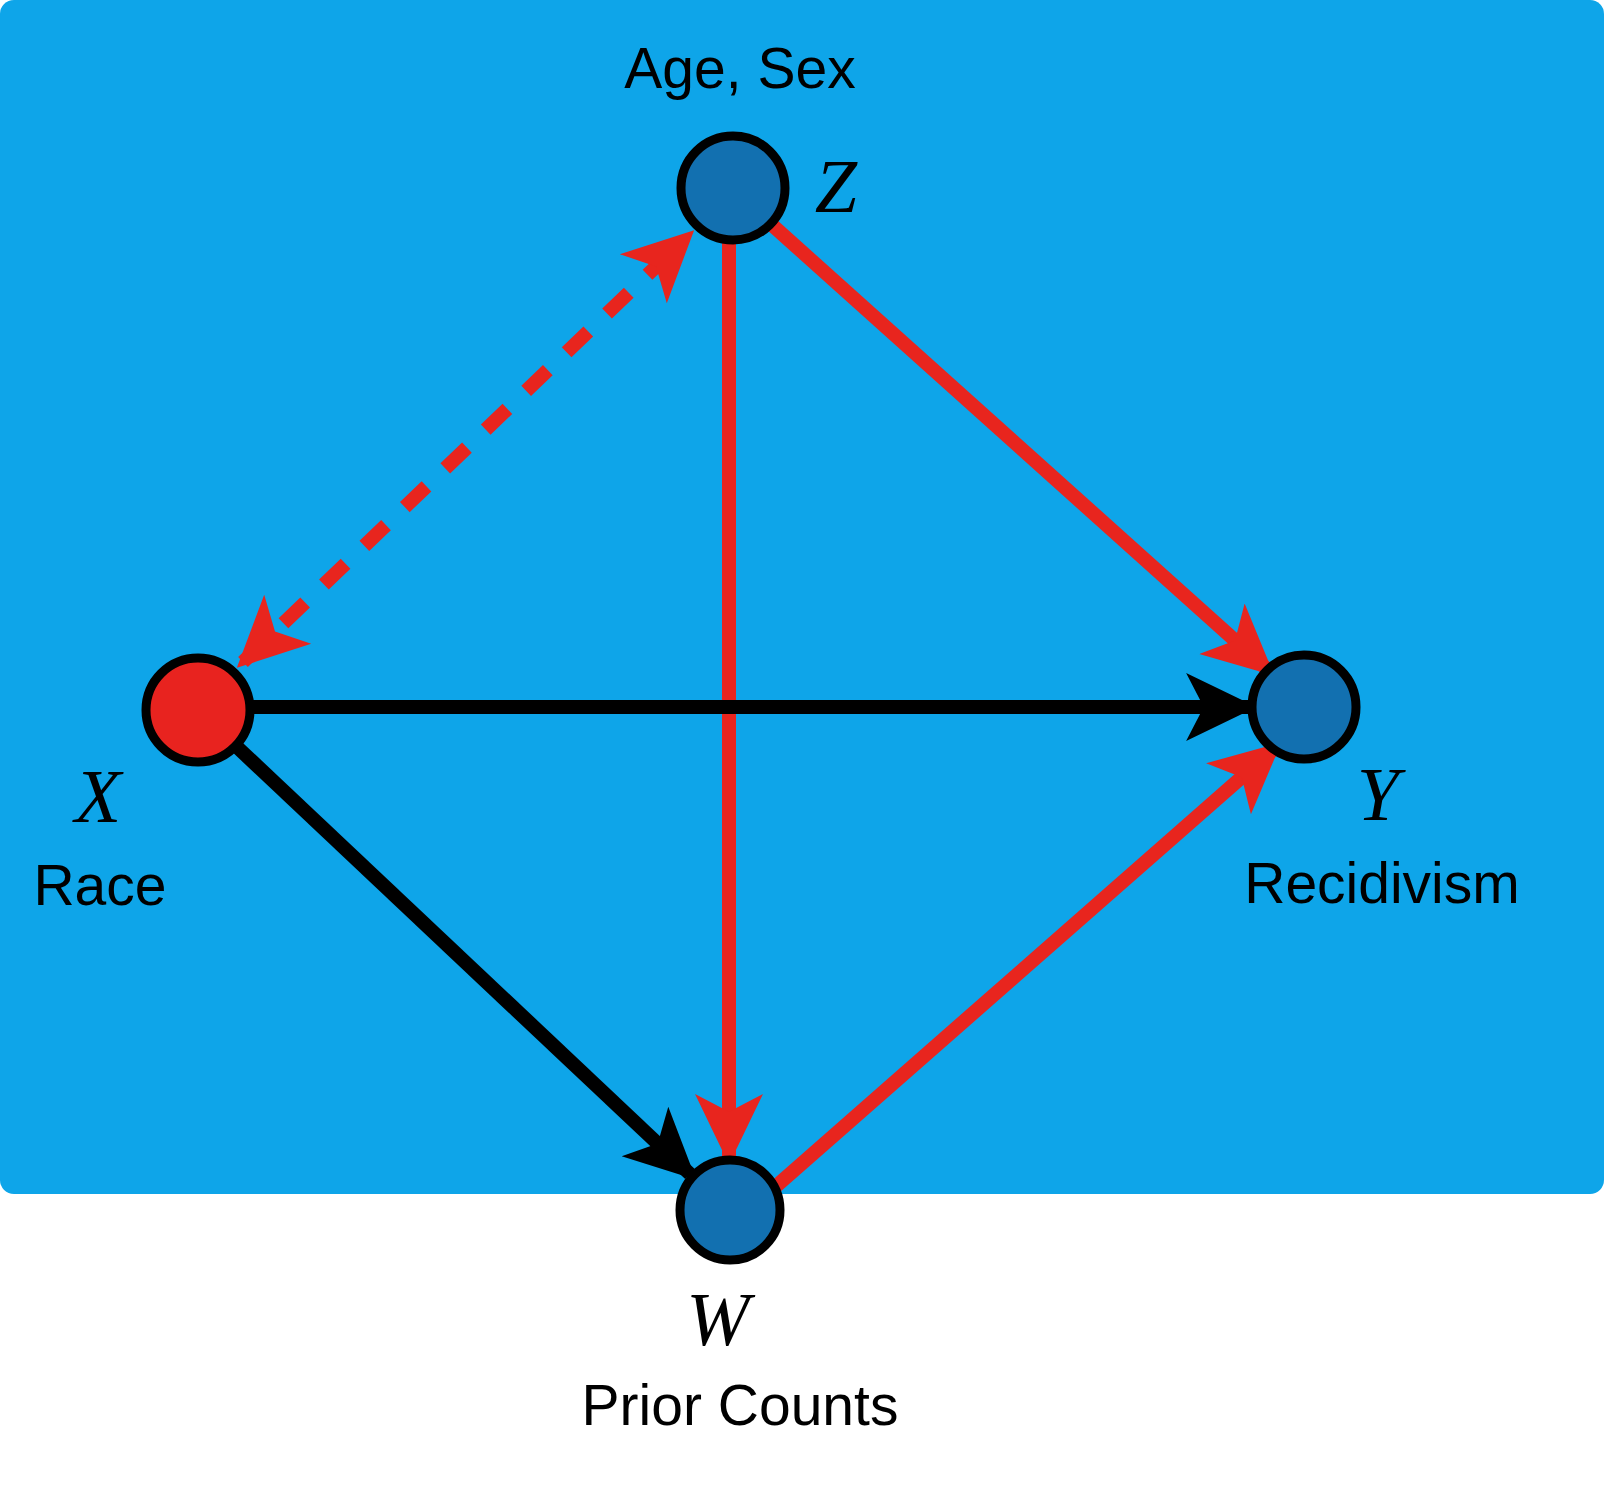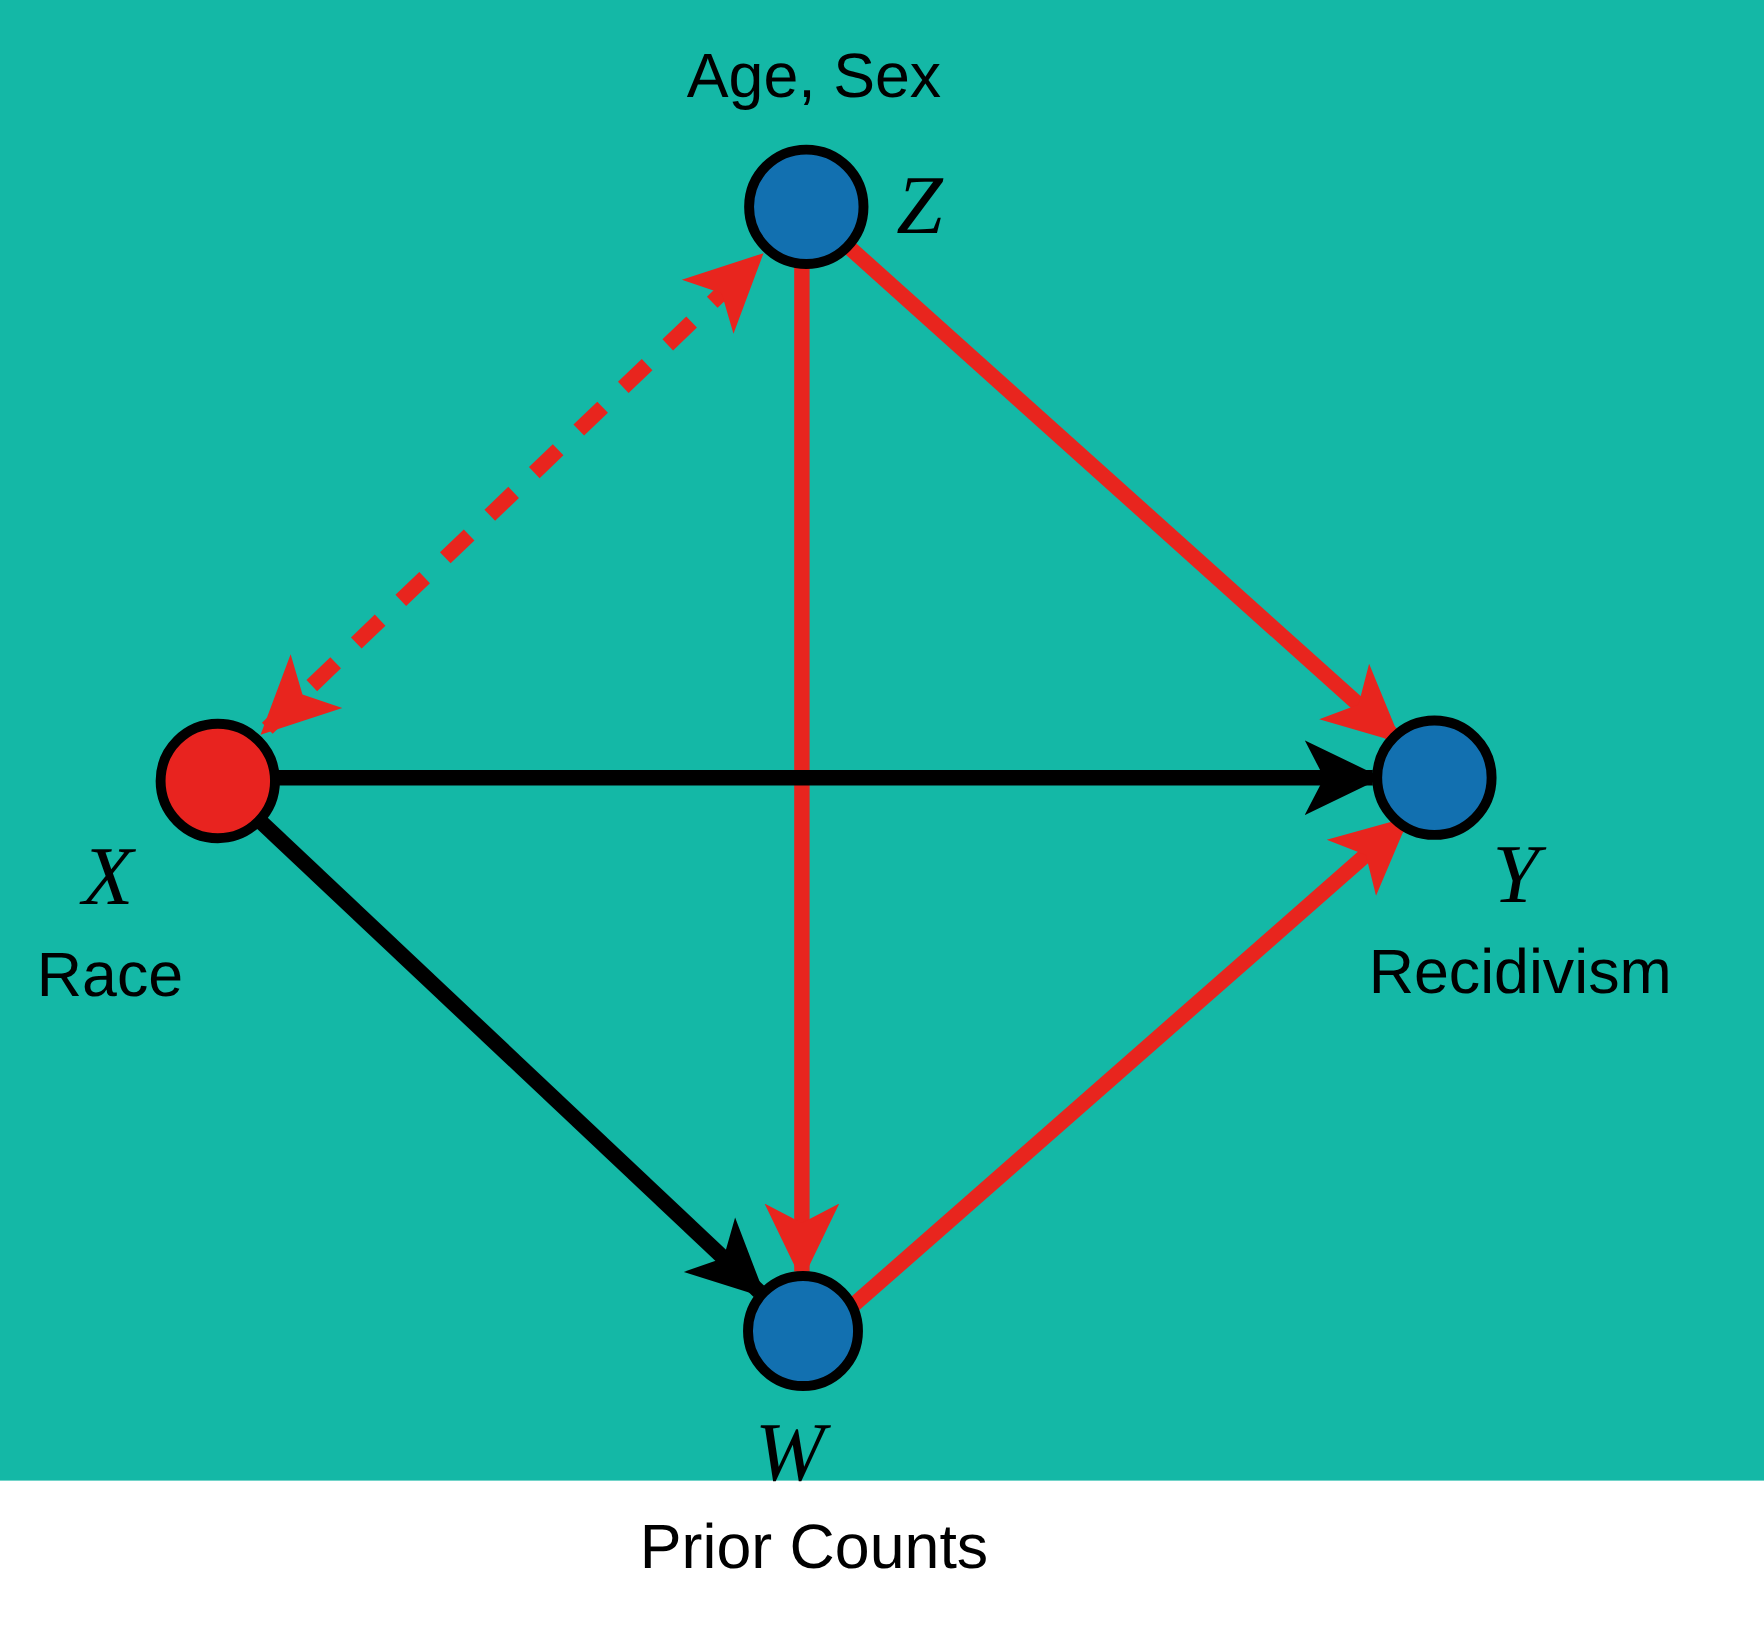--- a/index.html
+++ b/index.html
@@ -9,22 +9,23 @@
   }
   body {
     width: 1604px;
     height: 1494px;
     font-family: "Liberation Sans", sans-serif;
     overflow: hidden;
   }
   #dag-root {
     position: relative;
     width: 1604px;
-    height: 1346px;
-    background: #14b8a6;
+    height: 1194px;
+    background: #0ea5e9;
+    border-radius: 14px;
   }
   #dag-svg {
     position: absolute;
     top: 0;
     left: 0;
     width: 1604px;
     height: 1494px;
   }
   .node-circle {
     stroke: #000000;

